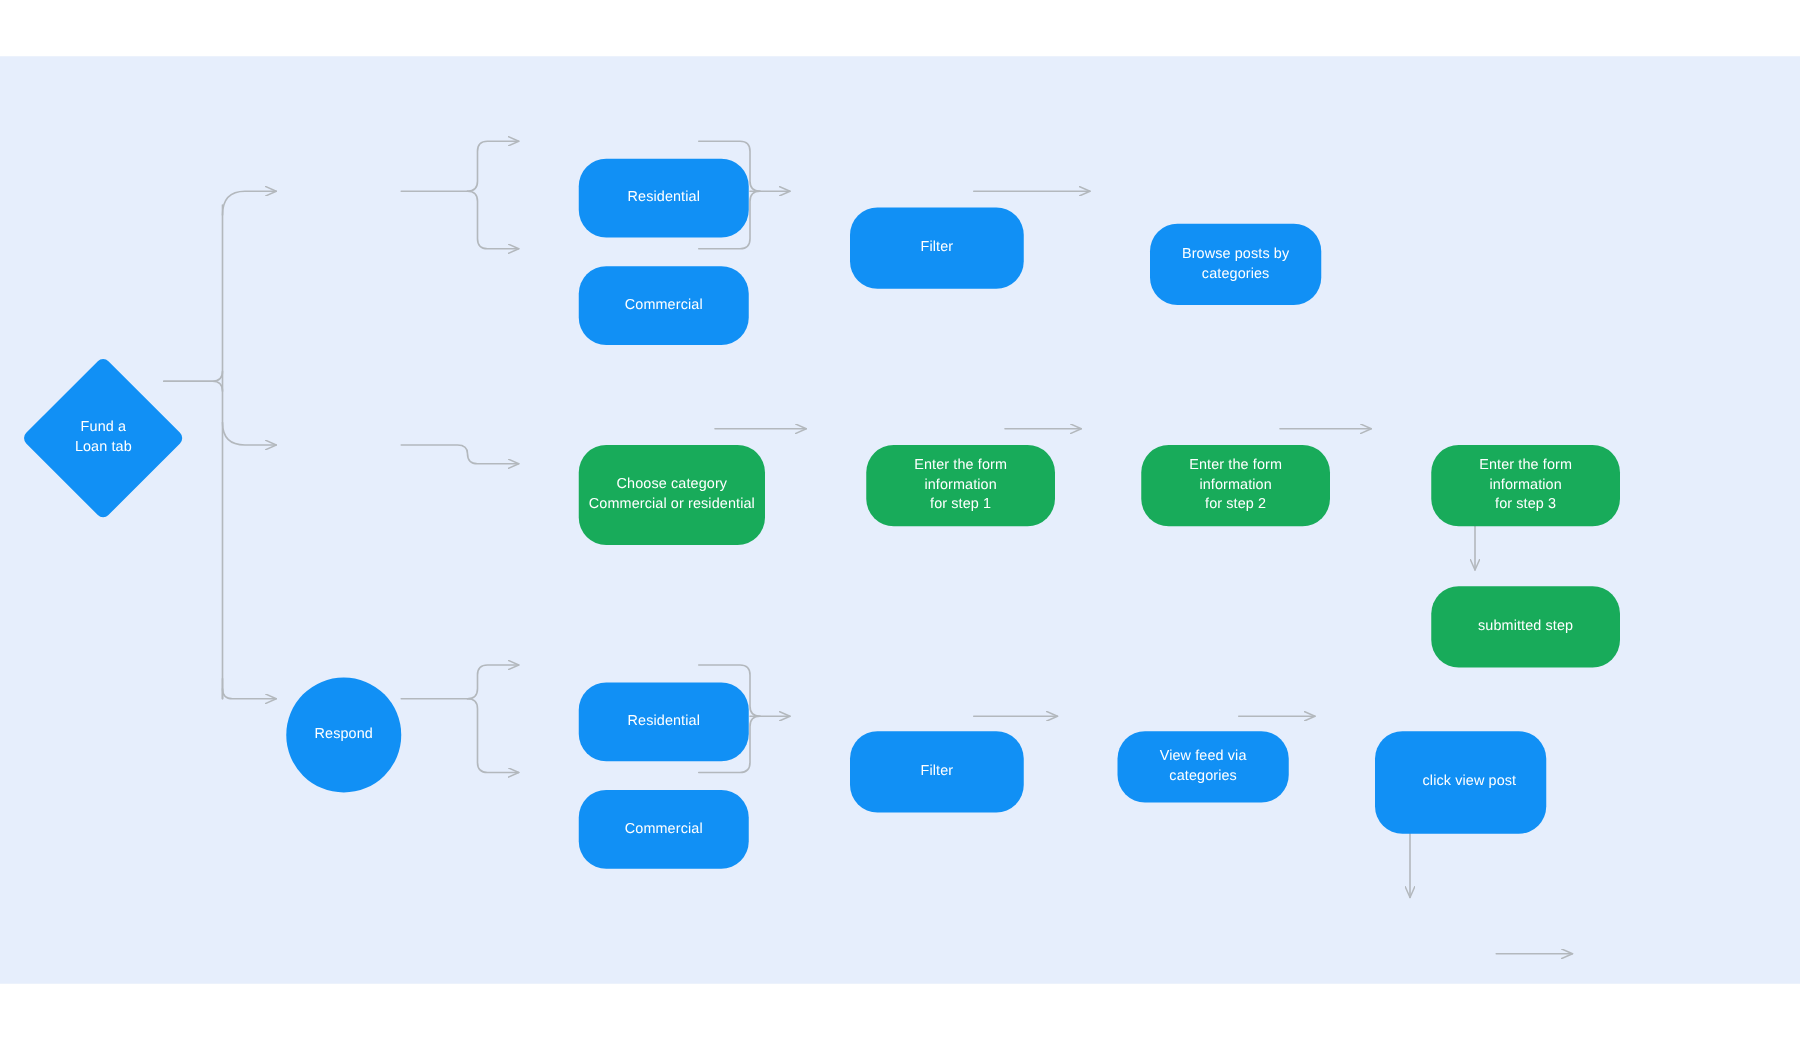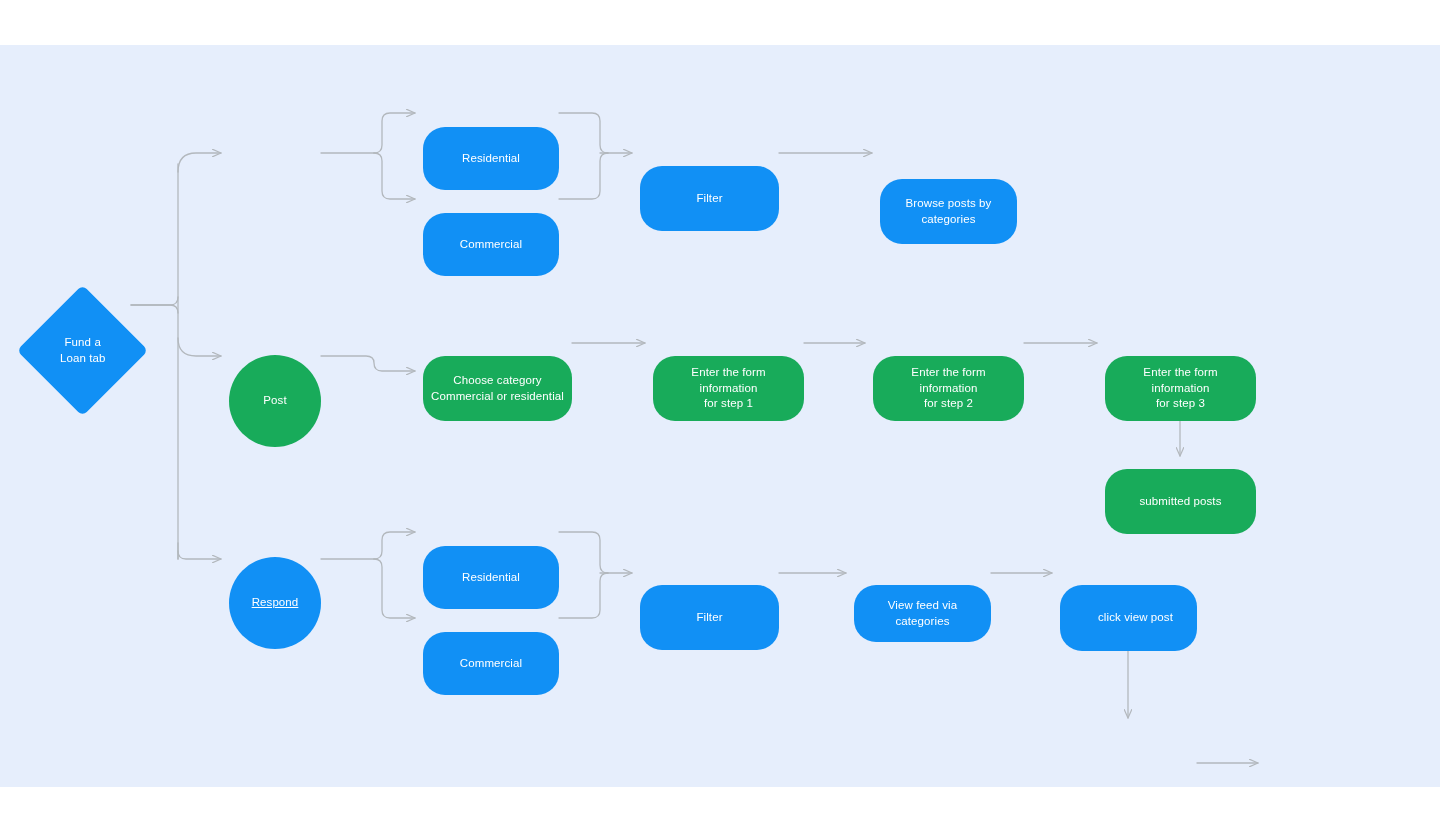--- a/index.html
+++ b/index.html
@@ -38,20 +38,21 @@
     color: #ffffff;
     font-size: 11.5px;
     line-height: 1.35;
     letter-spacing: 0.1px;
     box-sizing: border-box;
     padding: 4px 8px;
     white-space: pre-line;
   }
   .node.rect {
     border-radius: 22px;
+    margin-left: 40px;
   }
   .node.circle {
     border-radius: 50%;
   }
   .node.diamond {
     border-radius: 6px;
     transform: rotate(45deg);
   }
   .node.diamond .dlabel {
     transform: rotate(-45deg);
@@ -124,43 +125,42 @@
 
   <div class="node rect blue" style="left:423px; top:82px; width:136px; height:63px;">Residential</div>
 
   <div class="node rect blue" style="left:423px; top:168px; width:136px; height:63px;">Commercial</div>
 
   <div class="node rect blue" style="left:640px; top:121px; width:139px; height:65px;">Filter</div>
 
   <div class="node rect blue" style="left:880px; top:134px; width:137px; height:65px;">Browse posts by
 categories</div>
 
-  <div class="node circle green" style="left:229px; top:310px; width:92px; height:92px;">Post</div>
 
-  <div class="node rect green" style="left:423px; top:311px; width:149px; height:65px;">Choose category
+  <div class="node rect green" style="left:423px; top:311px; width:149px; height:80px;">Choose category
 Commercial or residential</div>
 
   <div class="node rect green" style="left:653px; top:311px; width:151px; height:65px;">Enter the form information
 for step 1</div>
 
   <div class="node rect green" style="left:873px; top:311px; width:151px; height:65px;">Enter the form information
 for step 2</div>
 
   <div class="node rect green" style="left:1105px; top:311px; width:151px; height:65px;">Enter the form information
 for step 3</div>
 
-  <div class="node rect green" style="left:1105px; top:424px; width:151px; height:65px;">submitted posts</div>
+  <div class="node rect green" style="left:1105px; top:424px; width:151px; height:65px;">submitted step</div>
 
-  <div class="node circle blue" style="left:229px; top:512px; width:92px; height:92px;text-decoration:underline;">Respond</div>
+  <div class="node circle blue" style="left:229px; top:497px; width:92px; height:92px;">Respond</div>
 
   <div class="node rect blue" style="left:423px; top:501px; width:136px; height:63px;">Residential</div>
 
   <div class="node rect blue" style="left:423px; top:587px; width:136px; height:63px;">Commercial</div>
 
   <div class="node rect blue" style="left:640px; top:540px; width:139px; height:65px;">Filter</div>
 
   <div class="node rect blue" style="left:854px; top:540px; width:137px; height:57px;">View feed via
 categories</div>
 
-  <div class="node rect blue" style="left:1060px; top:540px; width:137px; height:66px;padding-left:22px;">click view post</div>
+  <div class="node rect blue" style="left:1060px; top:540px; width:137px; height:82px;padding-left:22px;">click view post</div>
 
 
 </div>
 
 </body></html>

